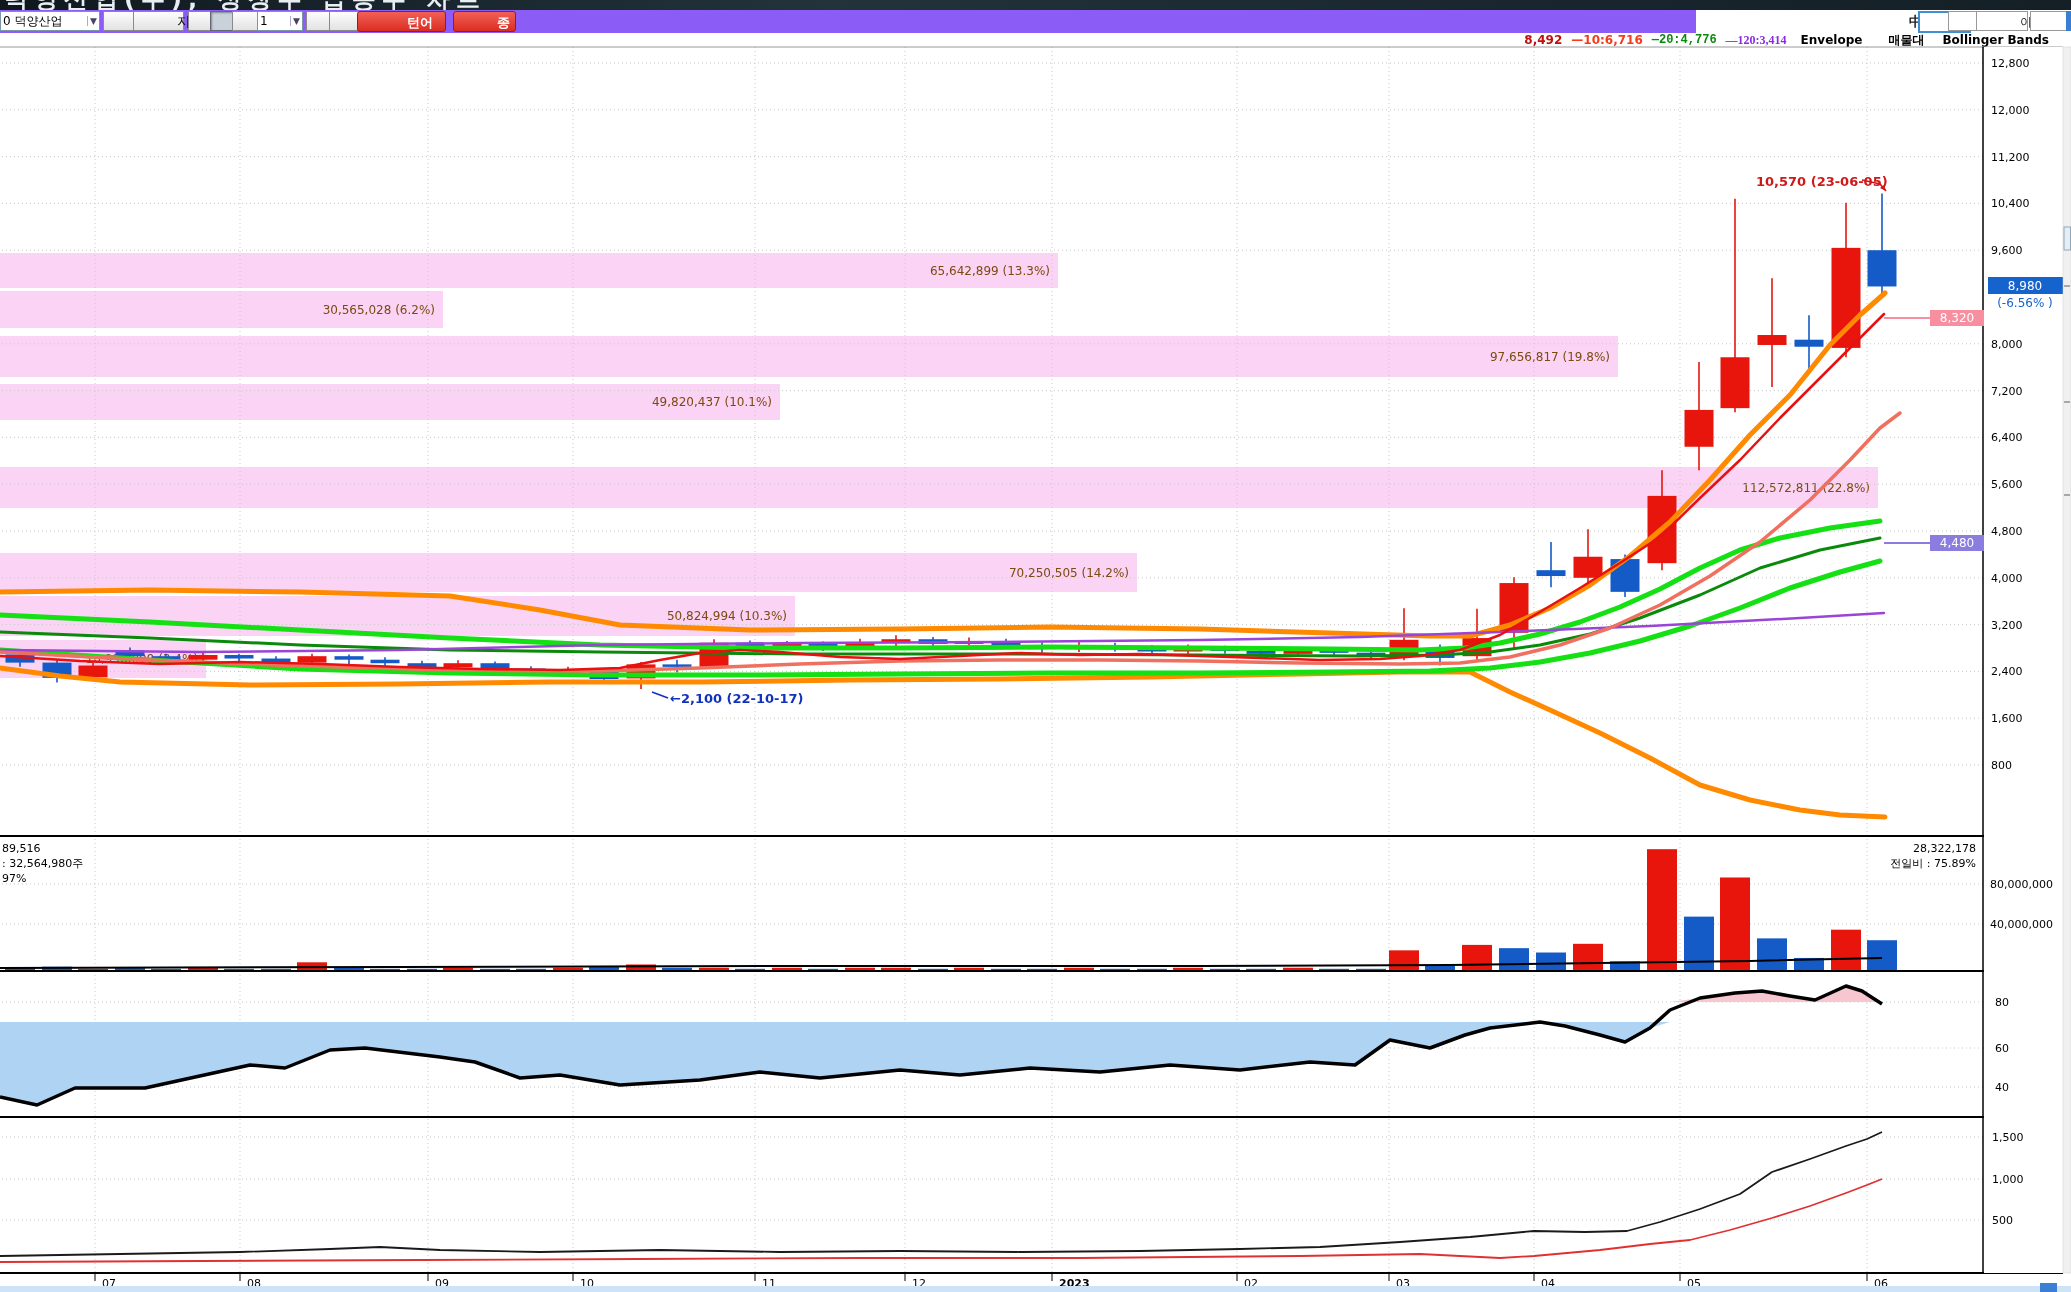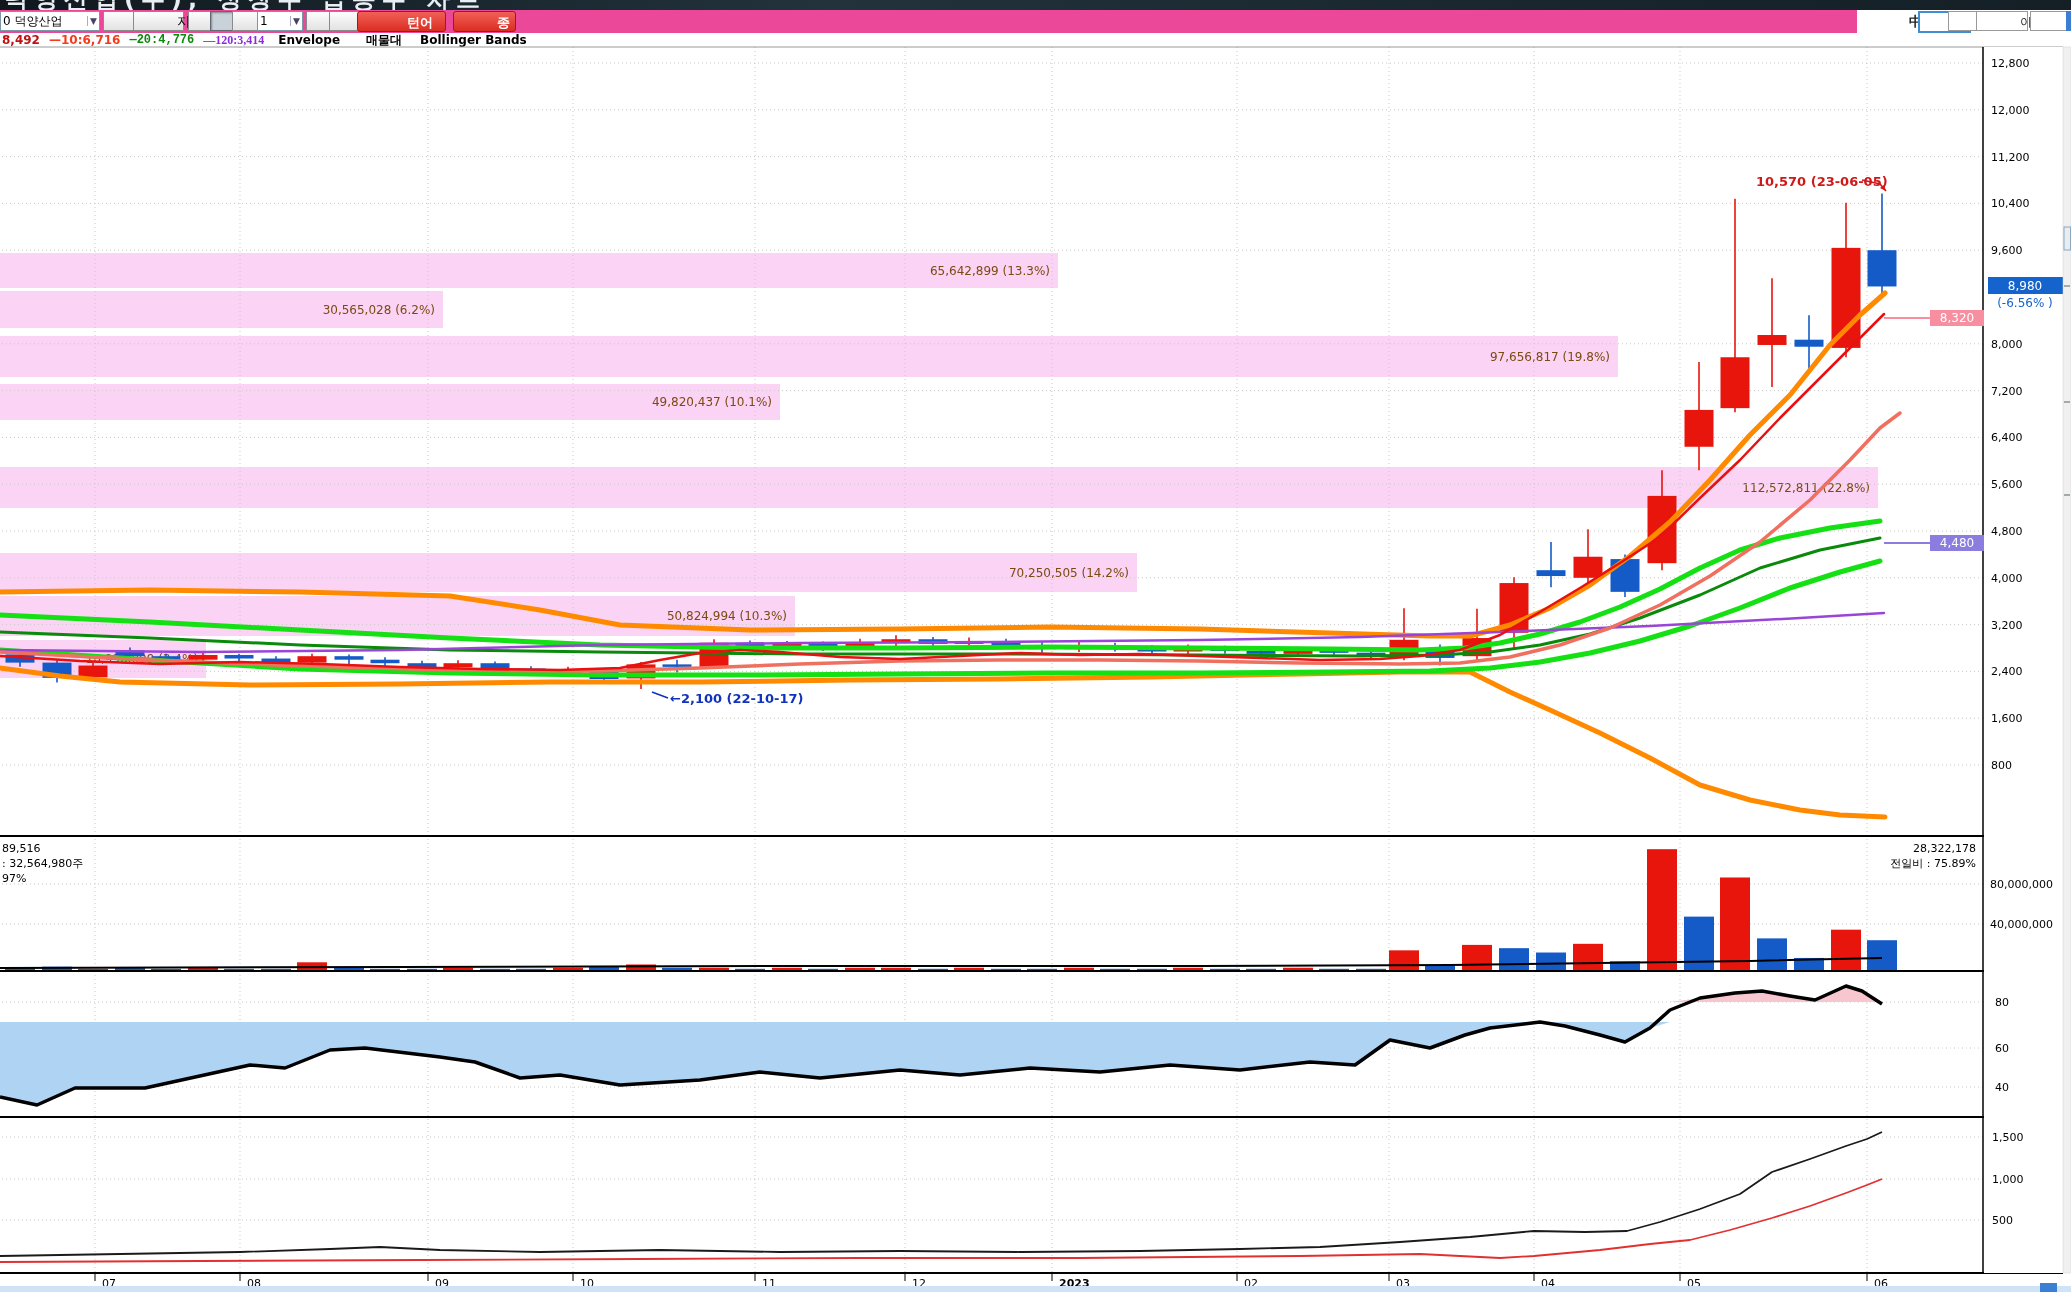--- a/index.html
+++ b/index.html
@@ -2,36 +2,36 @@
 <html><head>
 <meta charset="utf-8">
 <style>
   html,body{margin:0;padding:0;background:#fff;}
   #app{position:relative;width:2071px;height:1292px;overflow:hidden;background:#fff;
        font-family:"DejaVu Sans",sans-serif;}
   .titlebar{position:absolute;left:0;top:0;width:2071px;height:10px;overflow:hidden;
     background:linear-gradient(90deg,#10181e,#22333c 40%,#1a272e 70%,#141f26);}
   .title-clip{position:absolute;left:4px;top:-17px;font-size:24px;font-weight:bold;color:#e8eef2;
     letter-spacing:6px;white-space:nowrap;}
-  .toolbar{position:absolute;left:0;top:10px;width:1857px;height:23px;background:#ec4899;
+  .toolbar{position:absolute;left:0;top:10px;width:1696px;height:23px;background:#8b5cf6;
     border-bottom:1px solid #d0d0d0;font-size:12px;}
   .tb{position:absolute;top:1px;height:20px;box-sizing:border-box;padding-left:43px;}
   .combo{background:#fff;border:1px solid #7a96a8;display:flex;align-items:center;
     padding:0 2px;overflow:hidden;white-space:nowrap;}
   .combo .dd{margin-left:auto;color:#446;font-size:9px;border-left:1px solid #aac;padding-left:2px;cursor:pointer;}
   .btn{background:linear-gradient(#fdfdfd,#e2e2e2);border:1px solid #8a8a8a;text-align:center;
     line-height:18px;cursor:pointer;color:#111;}
   .btn.sel{background:#c9d2d8;border:1px solid #667;box-shadow:inset 1px 1px 2px rgba(0,0,0,.35);}
   .redbtn{background:linear-gradient(#f26056,#da2d22);border:1px solid #9c1c14;border-radius:3px;
     color:#fff;font-weight:bold;line-height:19px;cursor:pointer;font-size:13px;}
   .iconbtn{background:transparent;border:none;text-align:center;line-height:20px;font-weight:bold;color:#222;cursor:pointer;}
   .boxbtn{background:#fff;border:1px solid #999;text-align:center;line-height:18px;cursor:pointer;color:#222;}
   .boxbtn.selP{border:2px solid #3f8fd2;line-height:16px;}
   .legend{position:absolute;left:0;top:33px;width:2071px;height:14px;background:#fff;
-    font-size:12px;font-weight:bold;display:flex;align-items:center;white-space:nowrap;}
+    font-size:12px;font-weight:bold;display:flex;align-items:center;white-space:nowrap;justify-content:flex-end;}
   .legend .it{margin-right:9px;}
   .legend .ov{color:#000;margin-right:22px;}
   svg text{font-family:"DejaVu Sans",sans-serif;}
 </style>
 </head>
 <body>
 
 <div id="app">
 
   <div class="titlebar">

